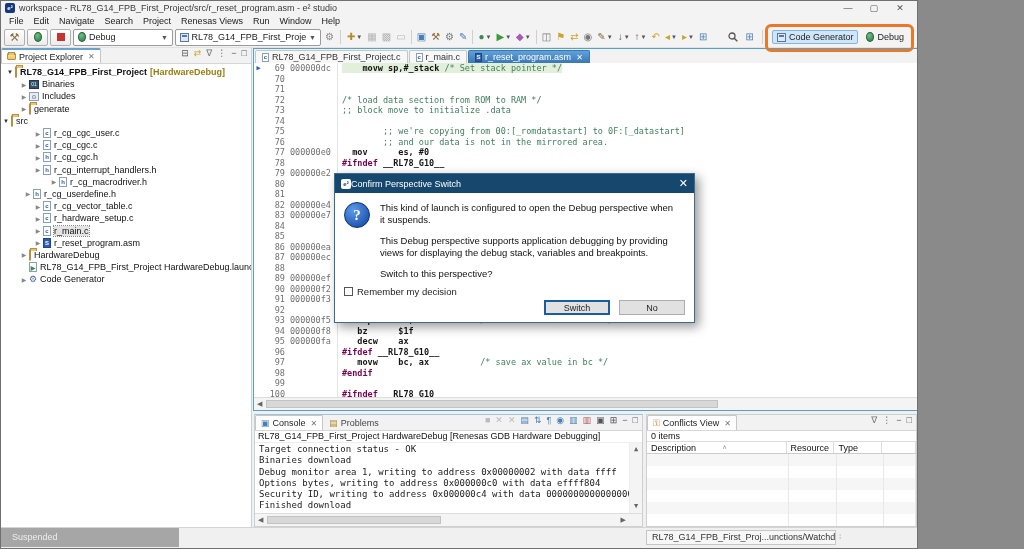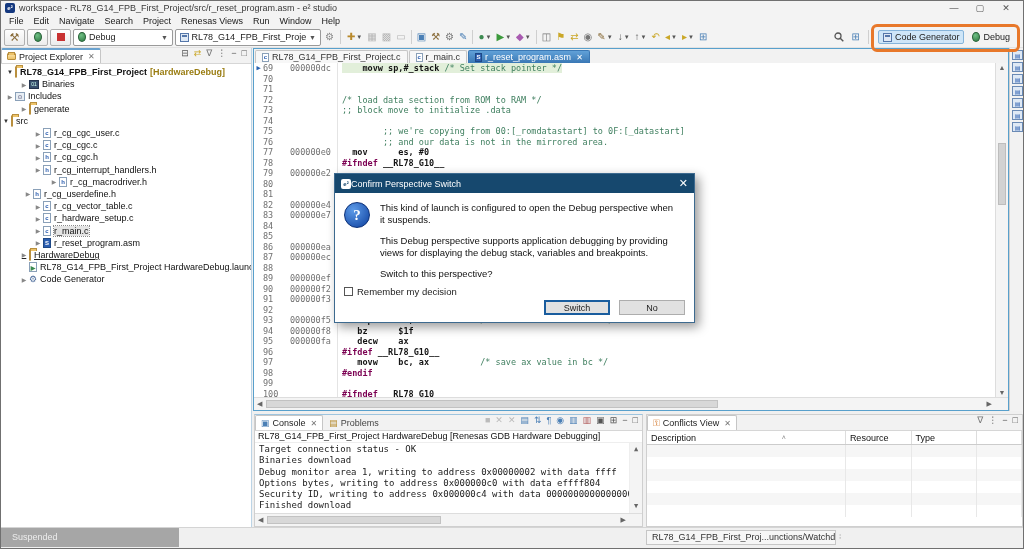--- a/index.html
+++ b/index.html
@@ -1,18 +1,18 @@
 <!DOCTYPE html>
 <html><head>
 <meta charset="utf-8">
 <style>
 *{margin:0;padding:0;box-sizing:border-box}
 html,body{background:#8a8a8a}
 body{font-family:"Liberation Sans",sans-serif}
-.window{position:relative;width:1024px;height:549px;background:#f0f0f0;border:1px solid #707070;overflow:hidden;font-size:9px;color:#222}
+.window{position:relative;width:918px;height:549px;background:#f0f0f0;border:1px solid #707070;overflow:hidden;font-size:9px;color:#222}
 
 
 .titlebar{height:14px;display:flex;align-items:center;padding:0 4px;background:#f3f3f3}
 .app-icon{width:10px;height:10px;margin-right:4px;background:#14387f;border-radius:2px;color:#fff;font-size:6px;font-weight:bold;display:flex;align-items:center;justify-content:center}
 .title-text{color:#3a3a3a;font-size:9px}
 .win-controls{margin-left:auto;display:flex;gap:0;color:#555}
 .win-btn{width:26px;text-align:center;font-size:9px;cursor:default}
 .menubar{height:12px;display:flex;align-items:center;padding-left:3px;background:#f3f3f3}
 .menu-item{padding:0 5px;color:#1a1a1a}
 .toolbar{height:21px;display:flex;align-items:center;padding:1px 3px;gap:2px;background:#f3f3f3;border-bottom:1px solid #e2e2e2;position:relative}
@@ -63,21 +63,21 @@
 
 .editor{position:absolute;left:252px;top:47px;width:756px;height:363px;border:1px solid #58a0cc;background:#fff;display:flex;flex-direction:column}
 .ed-tabrow{height:14px;background:#f2f2f2;display:flex;align-items:flex-end;gap:1px;padding-left:1px}
 .ed-tab{padding:1px 6px;display:flex;align-items:center;gap:3px;border:1px solid #c6c6c6;border-bottom:none;background:#f7f7f7;color:#333;border-radius:2px 2px 0 0;height:13px;white-space:nowrap}
 .ed-tab.active{background:linear-gradient(#61a1d8,#3a78b5);color:#fff;border-color:#3a78b5}
 .ed-tab .x{font-size:8px;margin-left:2px;color:inherit}
 .ed-body{position:relative;flex:1;overflow:hidden;background:#fff}
 .code-lines{position:absolute;left:0;top:0;right:13px;font-family:"DejaVu Sans Mono",monospace;font-size:8.5px;line-height:10.5px}
 .code-line{display:flex;height:10.5px;white-space:pre}
 .mk{width:9px;flex:none;color:#2a62b0;font-size:7px;line-height:10.5px;text-align:center}
-.ln{width:22px;flex:none;color:#707070}
+.ln{width:22px;flex:none;text-align:right;color:#707070}
 .addr{width:52px;flex:none;padding-left:5px;color:#707070}
 .codeseg{padding-left:4px;border-left:1px solid #e4e4e4;white-space:pre}
 .seg-cmt{color:#3f7f5f}
 .seg-pp{color:#7b0052;font-weight:bold}
 .seg-kw{color:#141414;font-weight:bold}
 .hlband{background:#e2efda}
 .vscroll{position:absolute;right:0;top:0;bottom:0;width:13px;background:#f4f4f4;border-left:1px solid #ddd;font-size:7px;color:#666;text-align:center}
 .vscroll .up{position:absolute;top:1px;left:0;right:0}
 .vscroll .dn{position:absolute;bottom:1px;left:0;right:0}
 .vthumb{position:absolute;left:2px;right:2px;background:#d2d2d2;border:1px solid #bdbdbd}
@@ -302,21 +302,21 @@
           <span class="tree-label bold">RL78_G14_FPB_First_Project</span>
           <span class="tree-suffix">[HardwareDebug]</span>
         </div>
         <div class="tree-row" style="padding-left: 18px;">
           <span class="tw">▶</span>
           <span class="ti">
             <span class="fbin">01</span>
           </span>
           <span class="tree-label">Binaries</span>
         </div>
-        <div class="tree-row" style="padding-left: 4px;">
+        <div class="tree-row" style="padding-left: 18px;">
           <span class="tw">▶</span>
           <span class="ti">
             <span class="finc">⊙</span>
           </span>
           <span class="tree-label">Includes</span>
         </div>
         <div class="tree-row" style="padding-left: 18px;">
           <span class="tw">▶</span>
           <span class="ti"><span class="fold"></span></span>
           <span class="tree-label">generate</span>
@@ -389,21 +389,21 @@
           </span>
           <span class="tree-label">r_main.c</span>
         </div>
         <div class="tree-row" style="padding-left: 32px;">
           <span class="tw">▶</span>
           <span class="ti">
             <span class="fpage s">S</span>
           </span>
           <span class="tree-label">r_reset_program.asm</span>
         </div>
-        <div class="tree-row" style="padding-left: 18px; text-decoration: underline;">
+        <div class="tree-row" style="padding-left: 18px;">
           <span class="tw">▶</span>
           <span class="ti"><span class="fold"></span></span>
           <span class="tree-label">HardwareDebug</span>
         </div>
         <div class="tree-row" style="padding-left: 18px;">
           <span class="tw"></span>
           <span class="ti">
             <span class="fpage" style="color:#3c8a50">▶</span>
           </span>
           <span class="tree-label">RL78_G14_FPB_First_Project HardwareDebug.launch</span>
@@ -553,20 +553,21 @@
         <span>Conflicts View</span>
         <span class="x">✕</span>
       </span>
       <span class="view-tools" id="cf-tools">
           <span style="color: rgb(119, 119, 119);">∇</span>
           <span style="color: rgb(85, 85, 85);">⋮</span>
           <span style="color: rgb(85, 85, 85);">−</span>
           <span style="color: rgb(85, 85, 85);">□</span>
         </span>
     </div>
+    <div class="items-count">0 items</div>
     <div class="tbl-head" id="cf-head">
         <span class="th" style="width: 200px;">
           <span>Description</span>
           <span class="sortc">˄</span>
         </span>
         <span class="th" style="width: 66px;">
           <span>Resource</span>
         </span>
         <span class="th" style="width: 66px;">
           <span>Type</span>

